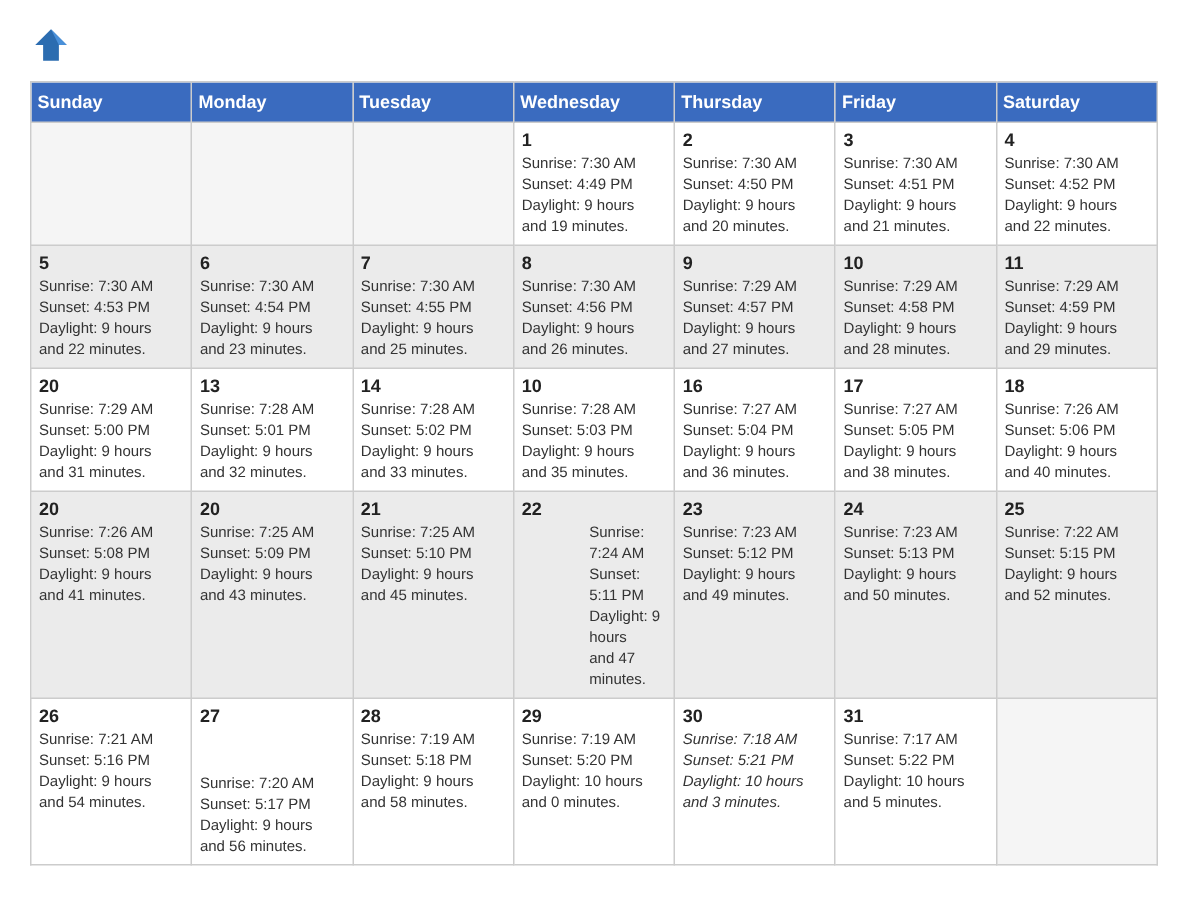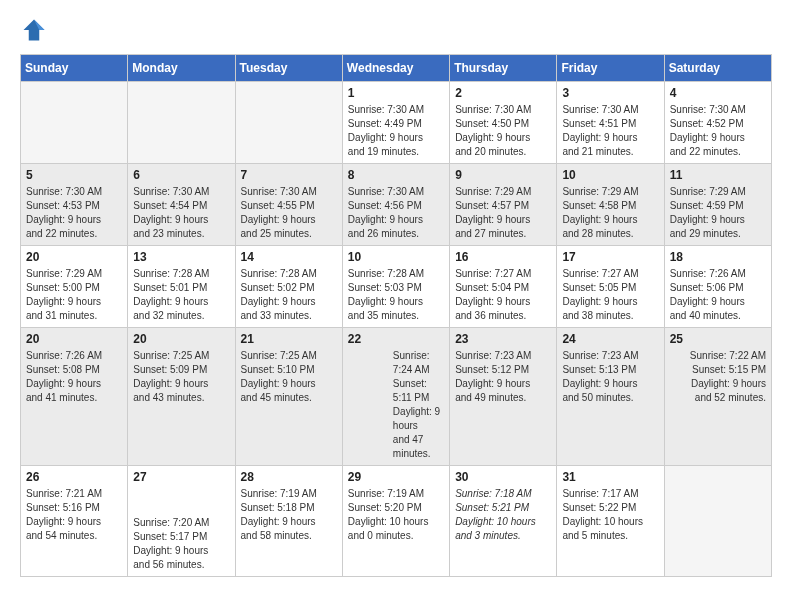--- a/index.html
+++ b/index.html
@@ -309,21 +309,21 @@
           </td>
           <td>
             <div class="day-num">24</div>
             <div class="day-info" style="white-space: pre-line;">Sunrise: 7:23 AM
 Sunset: 5:13 PM
 Daylight: 9 hours
 and 50 minutes.</div>
           </td>
           <td>
             <div class="day-num">25</div>
-            <div class="day-info" style="white-space: pre-line; text-align: right;">Sunrise: 7:22 AM
+            <div class="day-info" style="white-space: pre-line;">Sunrise: 7:22 AM
 Sunset: 5:15 PM
 Daylight: 9 hours
 and 52 minutes.</div>
           </td>
         </tr>
         <tr>
           <td>
             <div class="day-num">26</div>
             <div class="day-info" style="white-space: pre-line;">Sunrise: 7:21 AM
 Sunset: 5:16 PM

